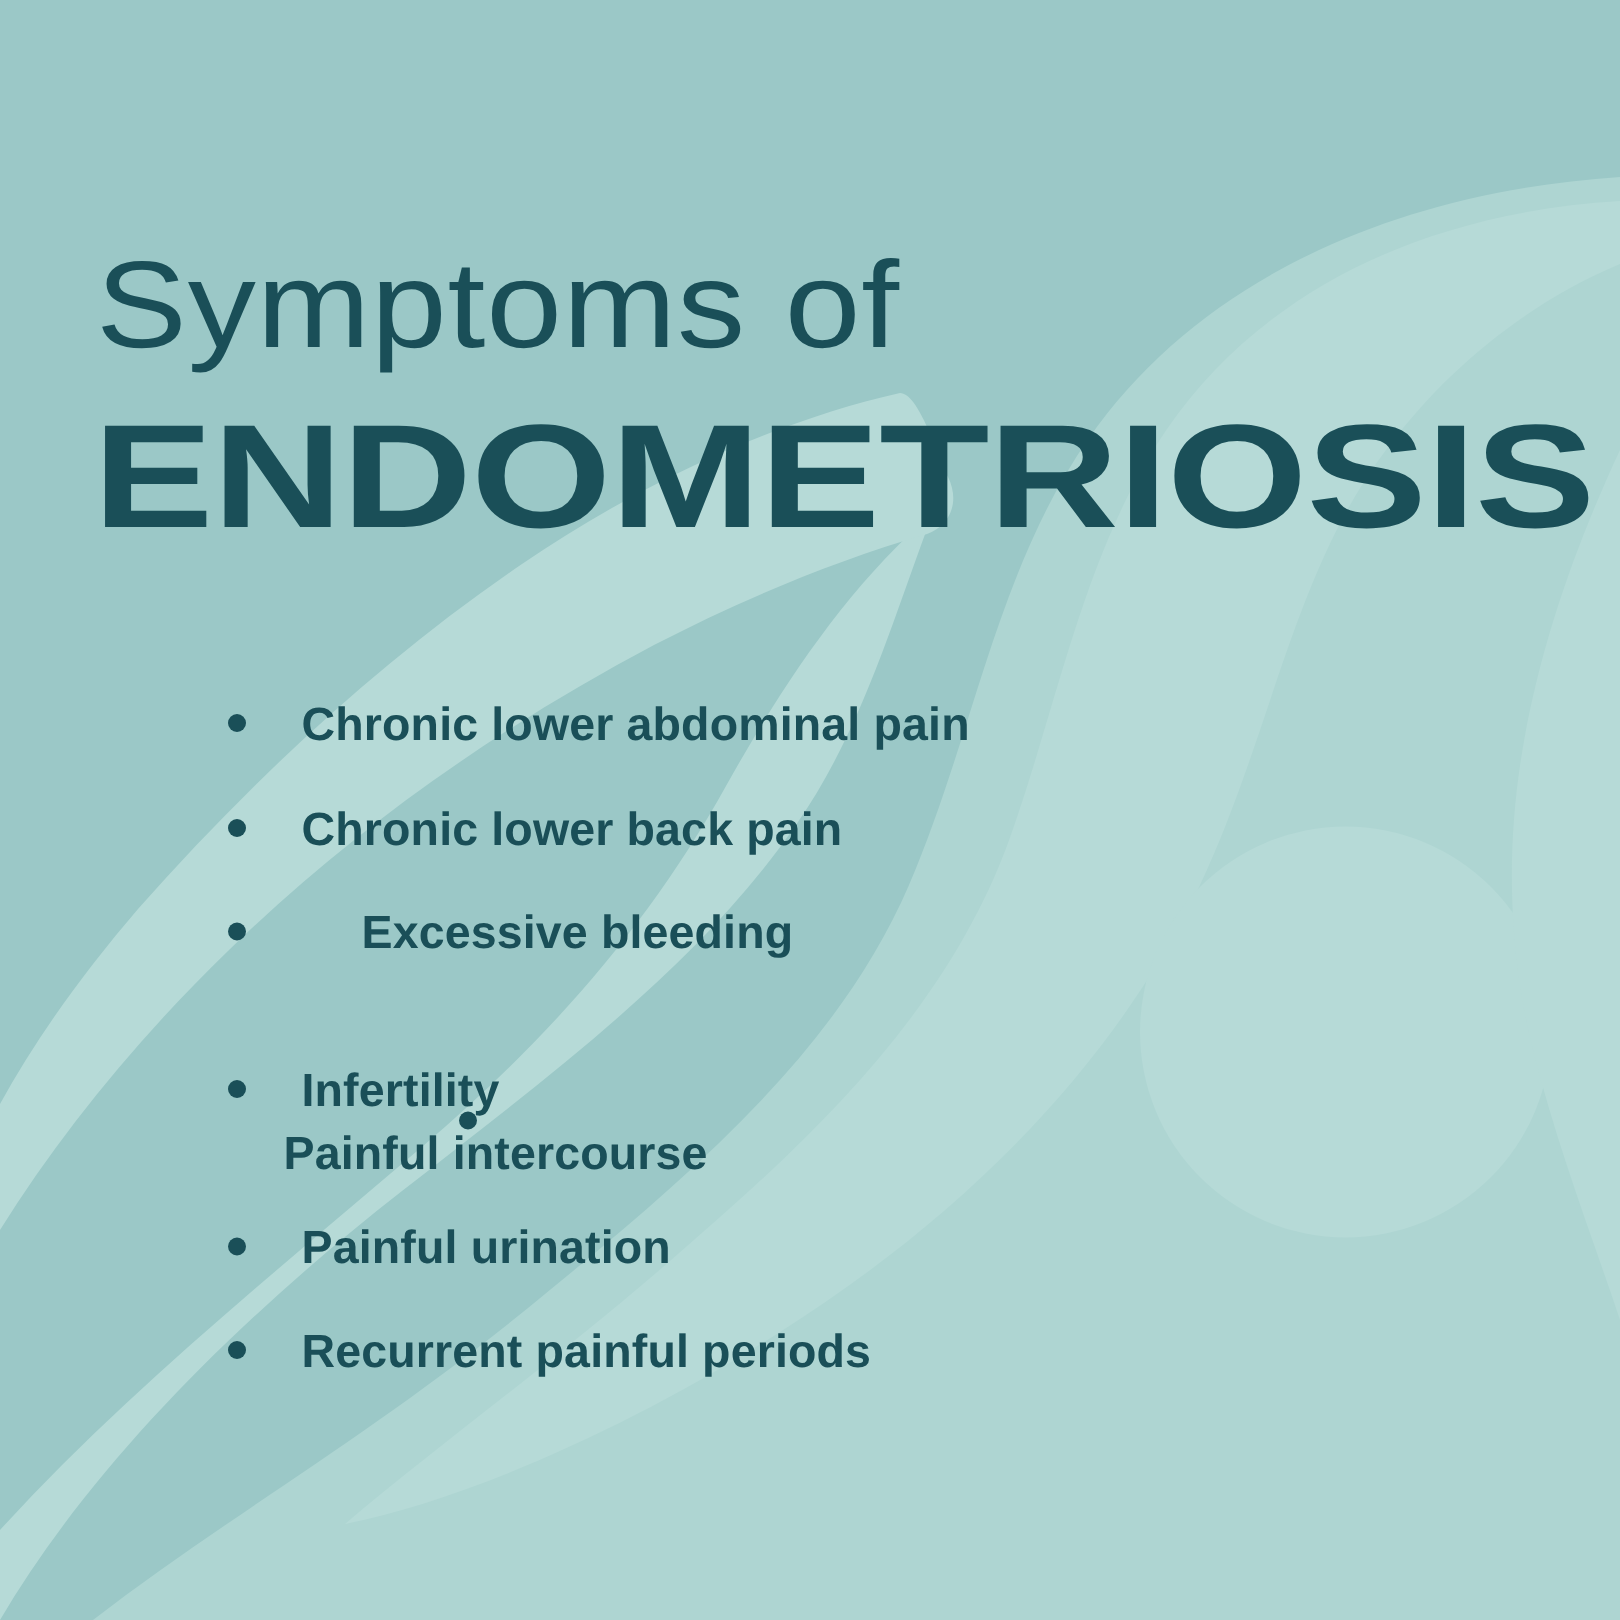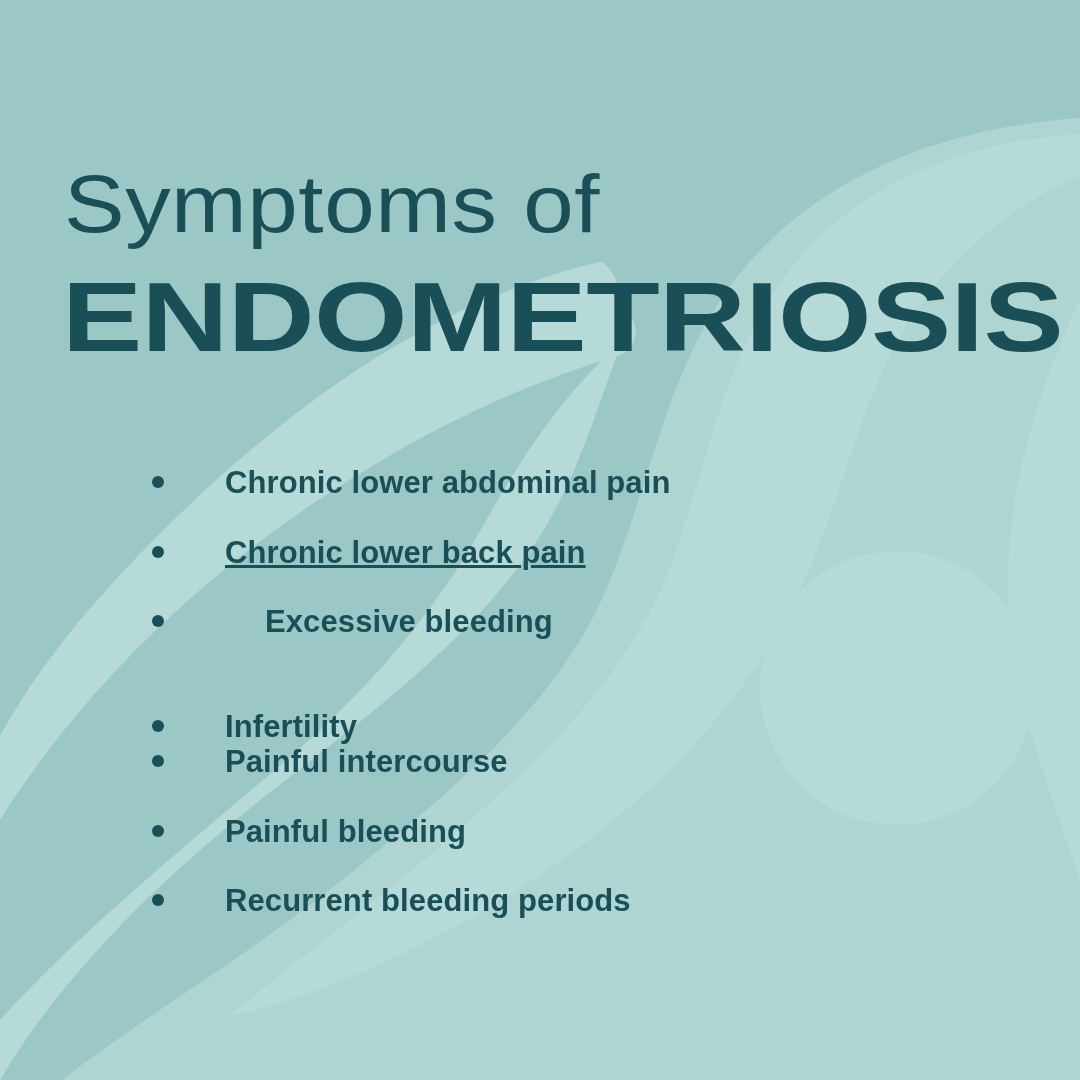--- a/index.html
+++ b/index.html
@@ -82,21 +82,21 @@
 
   .bullet-dot {
     width: 12px;
     height: 12px;
     border-radius: 50%;
     background: #1a4f58;
     flex: 0 0 auto;
   }
 
   .symptom-text {
-    margin-left: 61px;
+    margin-left: 37px;
     font-size: 31px;
     font-weight: 700;
     letter-spacing: 0.1px;
     color: #1a4f58;
     white-space: nowrap;
     line-height: 1;
   }
 </style>
 </head>
 <body>
@@ -145,38 +145,38 @@
 
     <div class="headline-bold" style="color: rgb(26, 79, 88); transform: scaleX(1.2272); transform-origin: left top;">ENDOMETRIOSIS</div>
 
     <ul id="symptom-list">
         <li class="symptom-item" style="top: 462px;">
           <span class="bullet-dot" style="background: rgb(26, 79, 88);"></span>
           <span class="symptom-text" style="color: rgb(26, 79, 88);">Chronic lower abdominal pain</span>
         </li>
         <li class="symptom-item" style="top: 532px;">
           <span class="bullet-dot" style="background: rgb(26, 79, 88);"></span>
-          <span class="symptom-text" style="color: rgb(26, 79, 88); text-decoration: underline;">Chronic lower back pain</span>
+          <span class="symptom-text" style="color: rgb(26, 79, 88);">Chronic lower back pain</span>
         </li>
         <li class="symptom-item" style="top: 601px; gap: 40px;">
           <span class="bullet-dot" style="background: rgb(26, 79, 88);"></span>
           <span class="symptom-text" style="color: rgb(26, 79, 88);">Excessive bleeding</span>
         </li>
         <li class="symptom-item" style="top: 706px;">
           <span class="bullet-dot" style="background: rgb(26, 79, 88);"></span>
           <span class="symptom-text" style="color: rgb(26, 79, 88);">Infertility</span>
         </li>
-        <li class="symptom-item" style="top: 741px;">
+        <li class="symptom-item" style="top: 741px; flex-direction: column;">
           <span class="bullet-dot" style="background: rgb(26, 79, 88);"></span>
           <span class="symptom-text" style="color: rgb(26, 79, 88);">Painful intercourse</span>
         </li>
         <li class="symptom-item" style="top: 811px;">
           <span class="bullet-dot" style="background: rgb(26, 79, 88);"></span>
-          <span class="symptom-text" style="color: rgb(26, 79, 88);">Painful bleeding</span>
+          <span class="symptom-text" style="color: rgb(26, 79, 88);">Painful urination</span>
         </li>
         <li class="symptom-item" style="top: 880px;">
           <span class="bullet-dot" style="background: rgb(26, 79, 88);"></span>
-          <span class="symptom-text" style="color: rgb(26, 79, 88);">Recurrent bleeding periods</span>
+          <span class="symptom-text" style="color: rgb(26, 79, 88);">Recurrent painful periods</span>
         </li>
       </ul>
 
   </div>
 </div>
 
 </body></html>

